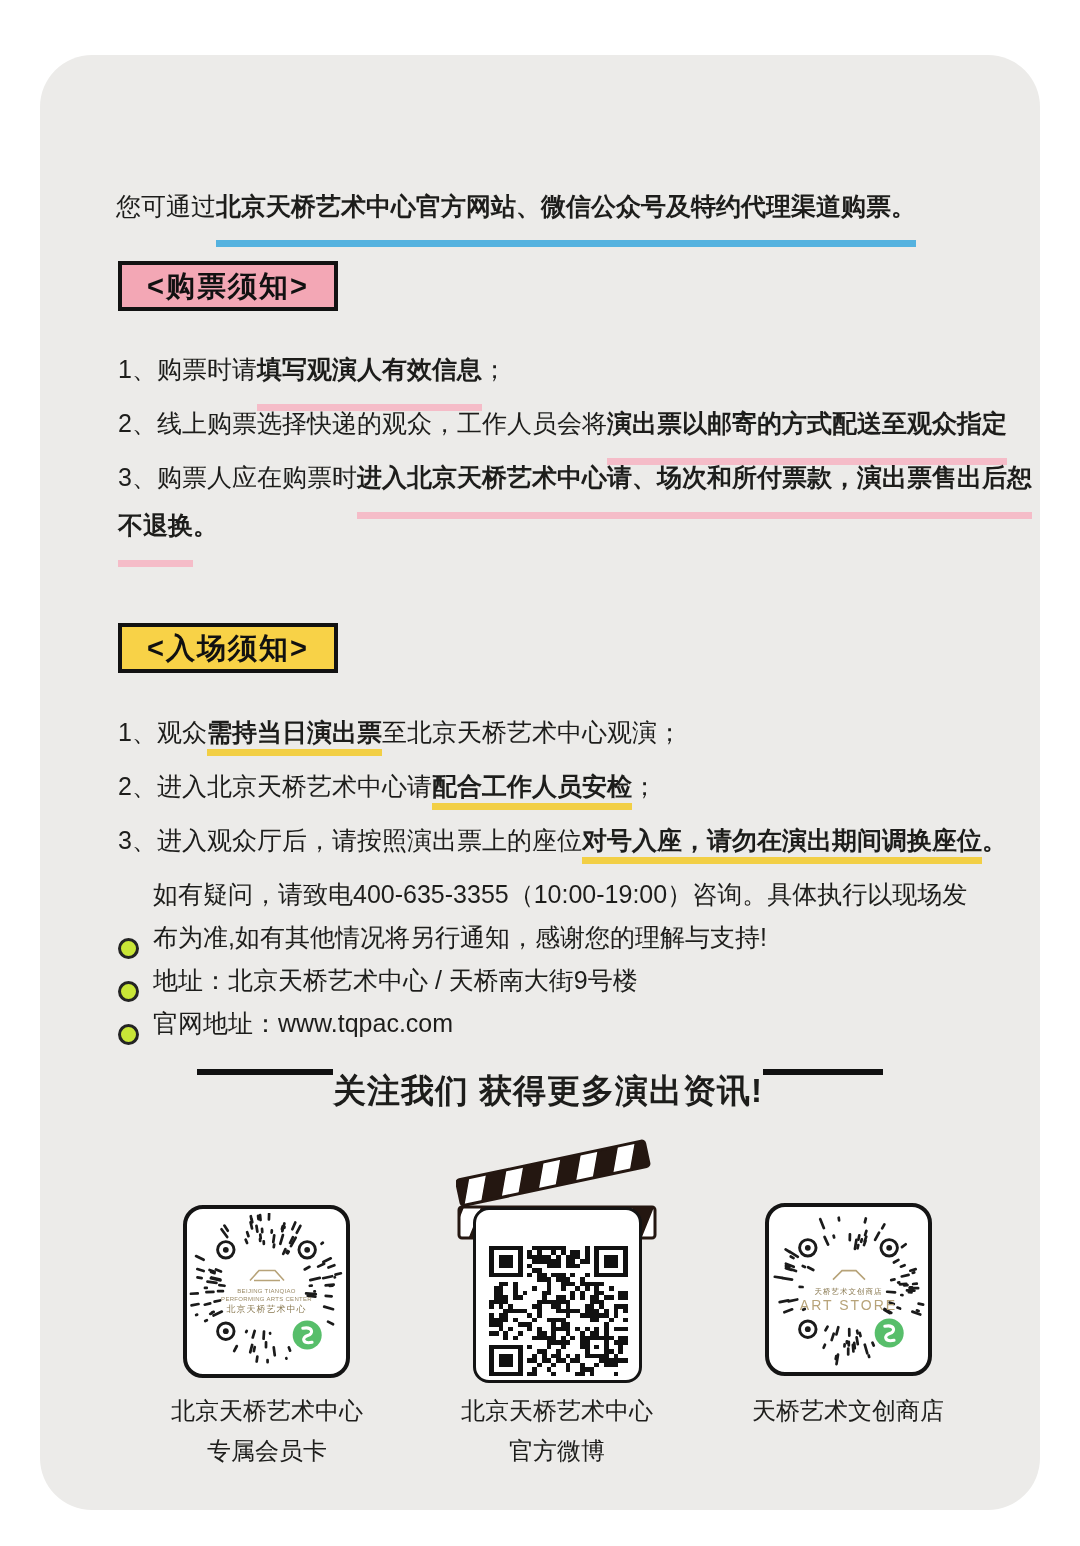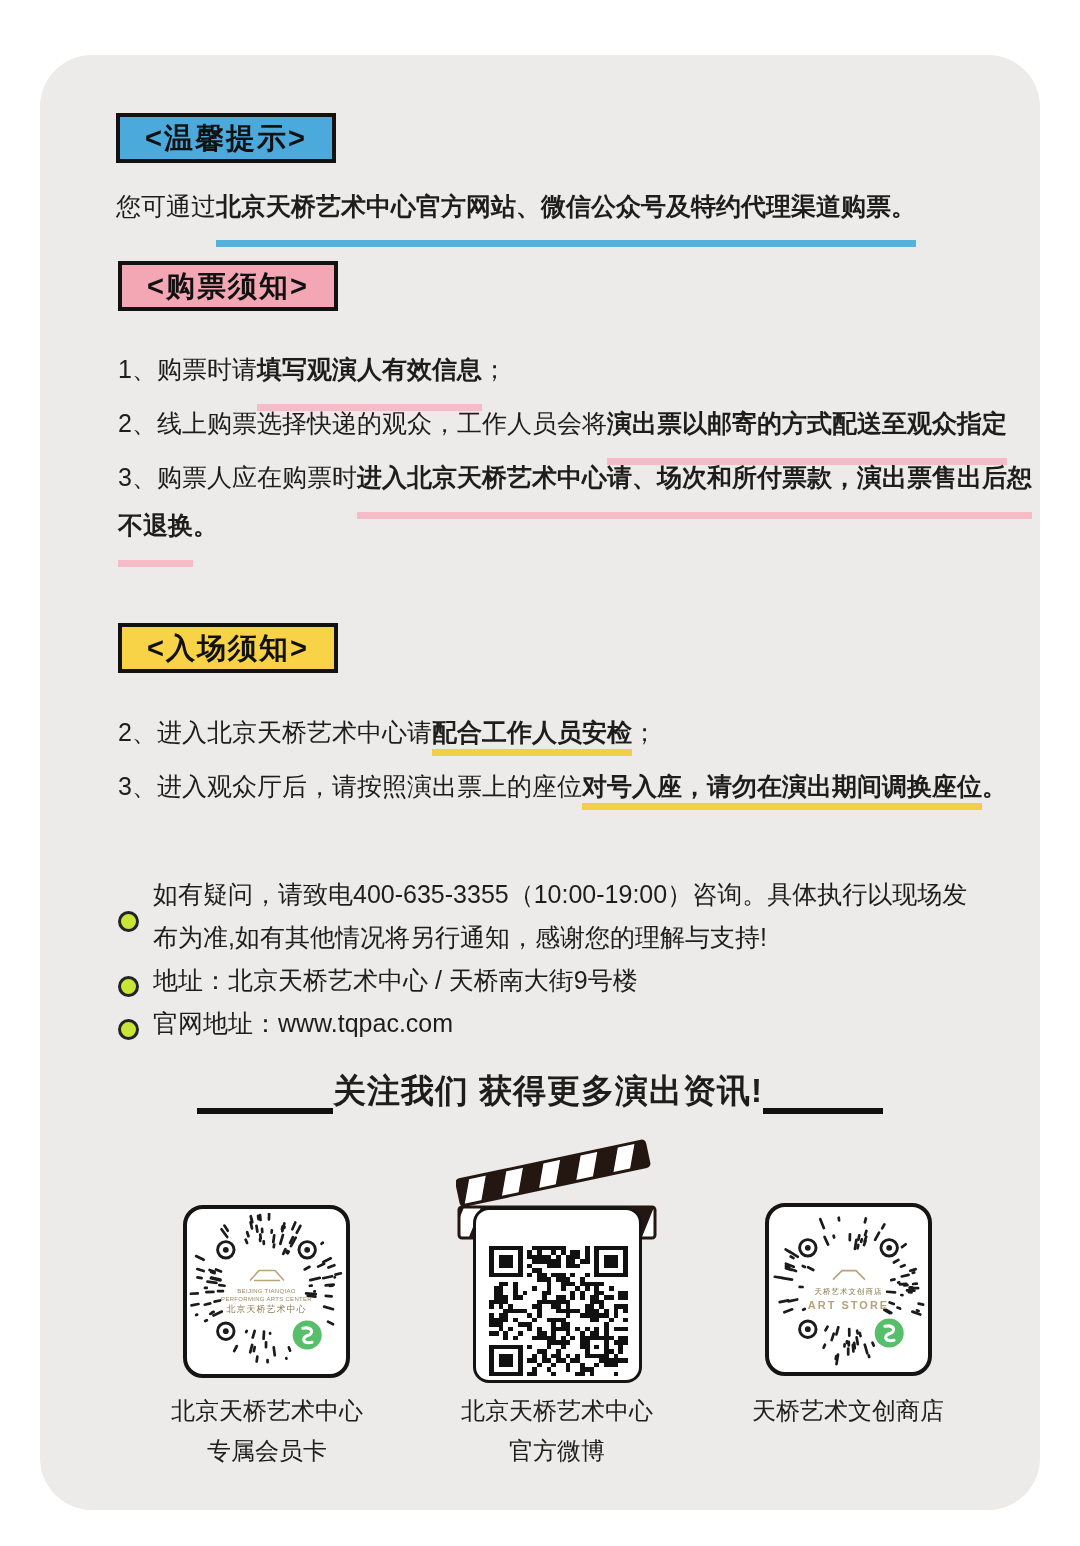--- a/index.html
+++ b/index.html
@@ -17,54 +17,51 @@
 .u-blue{border-bottom:7px solid #55b2df;padding-bottom:20px}
 .u-pink{border-bottom:7px solid #f5bcc8;padding-bottom:21px}
 .u-yellow{border-bottom:7px solid #f2cf45;padding-bottom:3px}
 .intro{position:absolute;left:76px;top:128px}
 .intro .rline{line-height:46px}
 .list{position:absolute;left:78px}
 .list .item{margin-bottom:6px}
 #purchase-list{top:290px}
 #entry-list{top:653px}
 .notes{position:absolute;left:78px;top:818px}
-.note{display:flex;align-items:center}
+.note{display:flex;align-items:flex-end}
 .note .dot{width:21px;height:21px;border-radius:50%;border:3px solid #242424;background:#c9e637;margin:11px 14px 0 0;flex:none}
 .note .rline{line-height:43px}
-.follow{position:absolute;left:0;top:1014px;width:1000px;display:flex;align-items:flex-end;justify-content:center;gap:0}
+.follow{position:absolute;left:0;top:1014px;width:1000px;display:flex;align-items:flex-start;justify-content:center;gap:0}
 .follow .bar{height:6px;background:#111;flex:none}
 .follow .bar-l{width:136px}
 .follow .bar-r{width:120px}
 .ftext{font-size:33px;font-weight:800;letter-spacing:1px;white-space:nowrap}
 .qrcard{position:absolute;background:#fff;border:4px solid #141414;border-radius:20px}
 #qr-left{left:143px;top:1150px;width:167px;height:173px}
 #qr-mid{left:433px;top:1152px;width:169px;height:176px;border-width:3px;border-radius:16px}
 #qr-right{left:725px;top:1148px;width:167px;height:173px}
 .mini-svg{position:absolute;left:2px;top:4px;width:155px;height:155px}
 .std-svg{position:absolute;left:13px;top:36px;width:139px;height:130px}
 .clapper{position:absolute;left:416px;top:1078px;width:202px;height:118px}
 .centerlogo{position:absolute;left:50%;top:50%;transform:translate(-50%,-53%);width:100px;text-align:center;pointer-events:none}
 .centerlogo .emb{display:block;margin:0 auto 1px auto}
 .centerlogo .en{font-size:6px;color:#9a8a66;letter-spacing:.3px;line-height:8px}
 .centerlogo .cn{font-size:9px;color:#8a7a52;line-height:13px;letter-spacing:1px}
-.centerlogo .store{font-size:11px;color:#b7a379;font-weight:700;letter-spacing:2px;line-height:14px}
+.centerlogo .store{font-size:14px;color:#b7a379;font-weight:400;letter-spacing:2px;line-height:14px}
 .qlabel{position:absolute;top:1336px;width:320px;text-align:center;font-size:24px;line-height:40px}
 #label-left{left:67px}
 #label-mid{left:357px}
 #label-right{left:648px}
 </style>
 </head>
 <body>
 
 <div class="page">
   <div class="card">
 
-    <div class="badge badge-blue">
-      <span>&lt;温馨提示&gt;</span>
-    </div>
     <div class="rich intro">
         <div class="rline"><span>您可通过</span><span class="b u-blue">北京天桥艺术中心官方网站、微信公众号及特约代理渠道购票。</span></div>
       </div>
 
     <div class="badge badge-pink">
       <span>&lt;购票须知&gt;</span>
     </div>
     <div class="list rich" id="purchase-list">
       <div class="item">
           <div class="rline"><span>1、购票时请</span><span class="b u-pink">填写观演人有效信息</span><span>；</span></div>
@@ -75,20 +72,23 @@
       <div class="item">
           <div class="rline"><span>3、购票人应在购票时</span><span class="b u-pink">进入北京天桥艺术中心请、场次和所付票款，演出票售出后恕</span></div>
           <div class="rline"><span class="b u-pink">不退换</span><span class="b">。</span></div>
         </div>
     </div>
 
     <div class="badge badge-yellow">
       <span>&lt;入场须知&gt;</span>
     </div>
     <div class="list rich" id="entry-list">
+      <div class="item">
+          <div class="rline"><span>1、观众</span><span class="b u-yellow">需持当日演出票</span><span>至北京天桥艺术中心观演；</span></div>
+        </div>
       <div class="item">
           <div class="rline"><span>2、进入北京天桥艺术中心请</span><span class="b u-yellow">配合工作人员安检</span><span>；</span></div>
         </div>
       <div class="item">
           <div class="rline"><span>3、进入观众厅后，请按照演出票上的座位</span><span class="b u-yellow">对号入座，请勿在演出期间调换座位</span><span class="b">。</span></div>
         </div>
     </div>
 
     <div class="notes">
       <div class="note">

